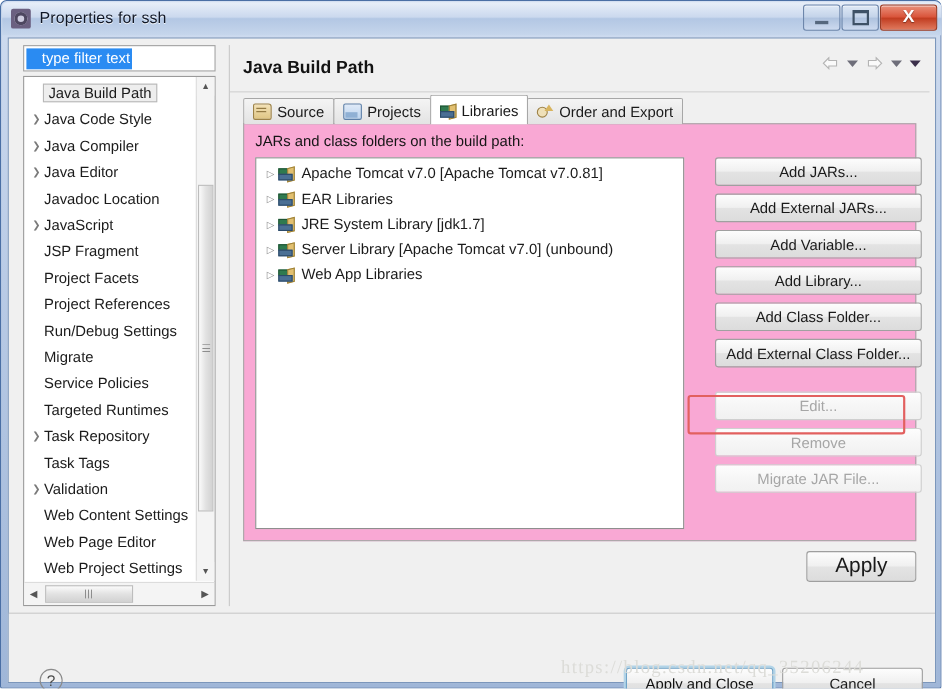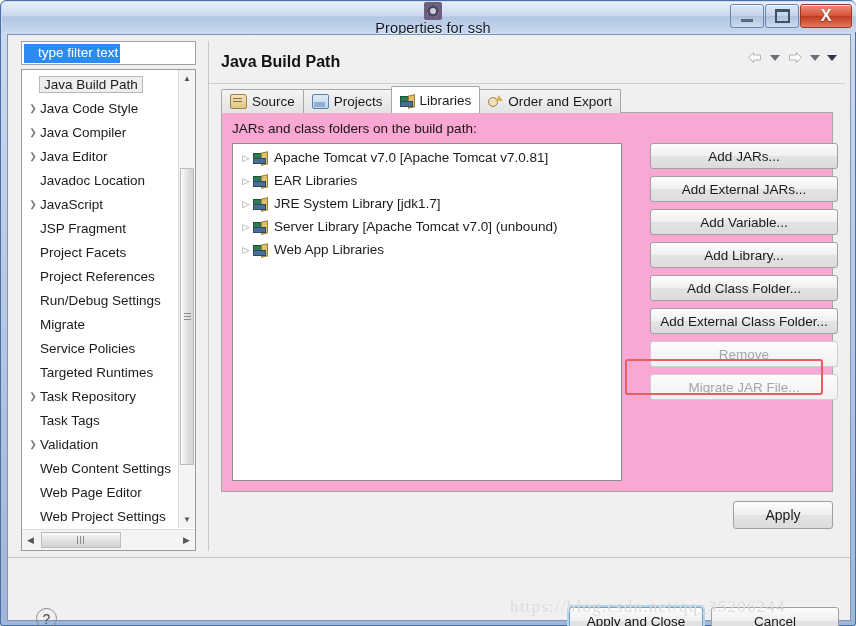--- a/index.html
+++ b/index.html
@@ -25,21 +25,20 @@
     padding: 0;
   }
   #titlebar {
     position: absolute;
     left: 1px; top: 1px;
     width: 854px; height: 30px;
     background: linear-gradient(to bottom, #e8eff9 0%, #cbd9ee 45%, #b3c7e4 50%, #c6d6ec 100%);
     border-radius: 5px 5px 0 0;
     display: flex;
     align-items: center;
-    flex-direction: column;
   }
   #app-icon {
     width: 18px; height: 18px;
     margin-left: 8px;
     border-radius: 2px;
     background: #6b6080;
     position: relative;
     flex: none;
   }
   #app-icon::after {
@@ -393,21 +392,21 @@
   }
 
   
   #apply-btn {
     position: absolute;
     right: 12px; top: 460px;
     width: 100px; height: 28px;
     background: linear-gradient(to bottom, #fdfdfd 0%, #f0f0f0 48%, #e3e3e3 52%, #dcdcdc 100%);
     border: 1px solid #9f9f9f;
     border-radius: 3px;
-    font-size: 14px;
+    font-size: 19px;
     color: #1a1a1a;
     display: flex; align-items: center; justify-content: center;
     box-sizing: border-box;
   }
 
   
   #footer-rule {
     position: absolute;
     left: 0; top: 522px;
     width: 842px; height: 1px;
@@ -675,20 +674,21 @@
               <span>Web App Libraries</span>
             </div>
           </div>
         <div id="btncol">
             <div class="btn">Add JARs...</div>
             <div class="btn">Add External JARs...</div>
             <div class="btn">Add Variable...</div>
             <div class="btn">Add Library...</div>
             <div class="btn">Add Class Folder...</div>
             <div class="btn">Add External Class Folder...</div>
+            <div class="btn disabled spacer-top">Edit...</div>
             <div class="btn disabled">Remove</div>
             <div class="btn disabled">Migrate JAR File...</div>
           </div>
         <div id="highlight-box"></div>
       </div>
 
       <div id="apply-btn">Apply</div>
     </div>
 
     <div id="footer-rule"></div>

